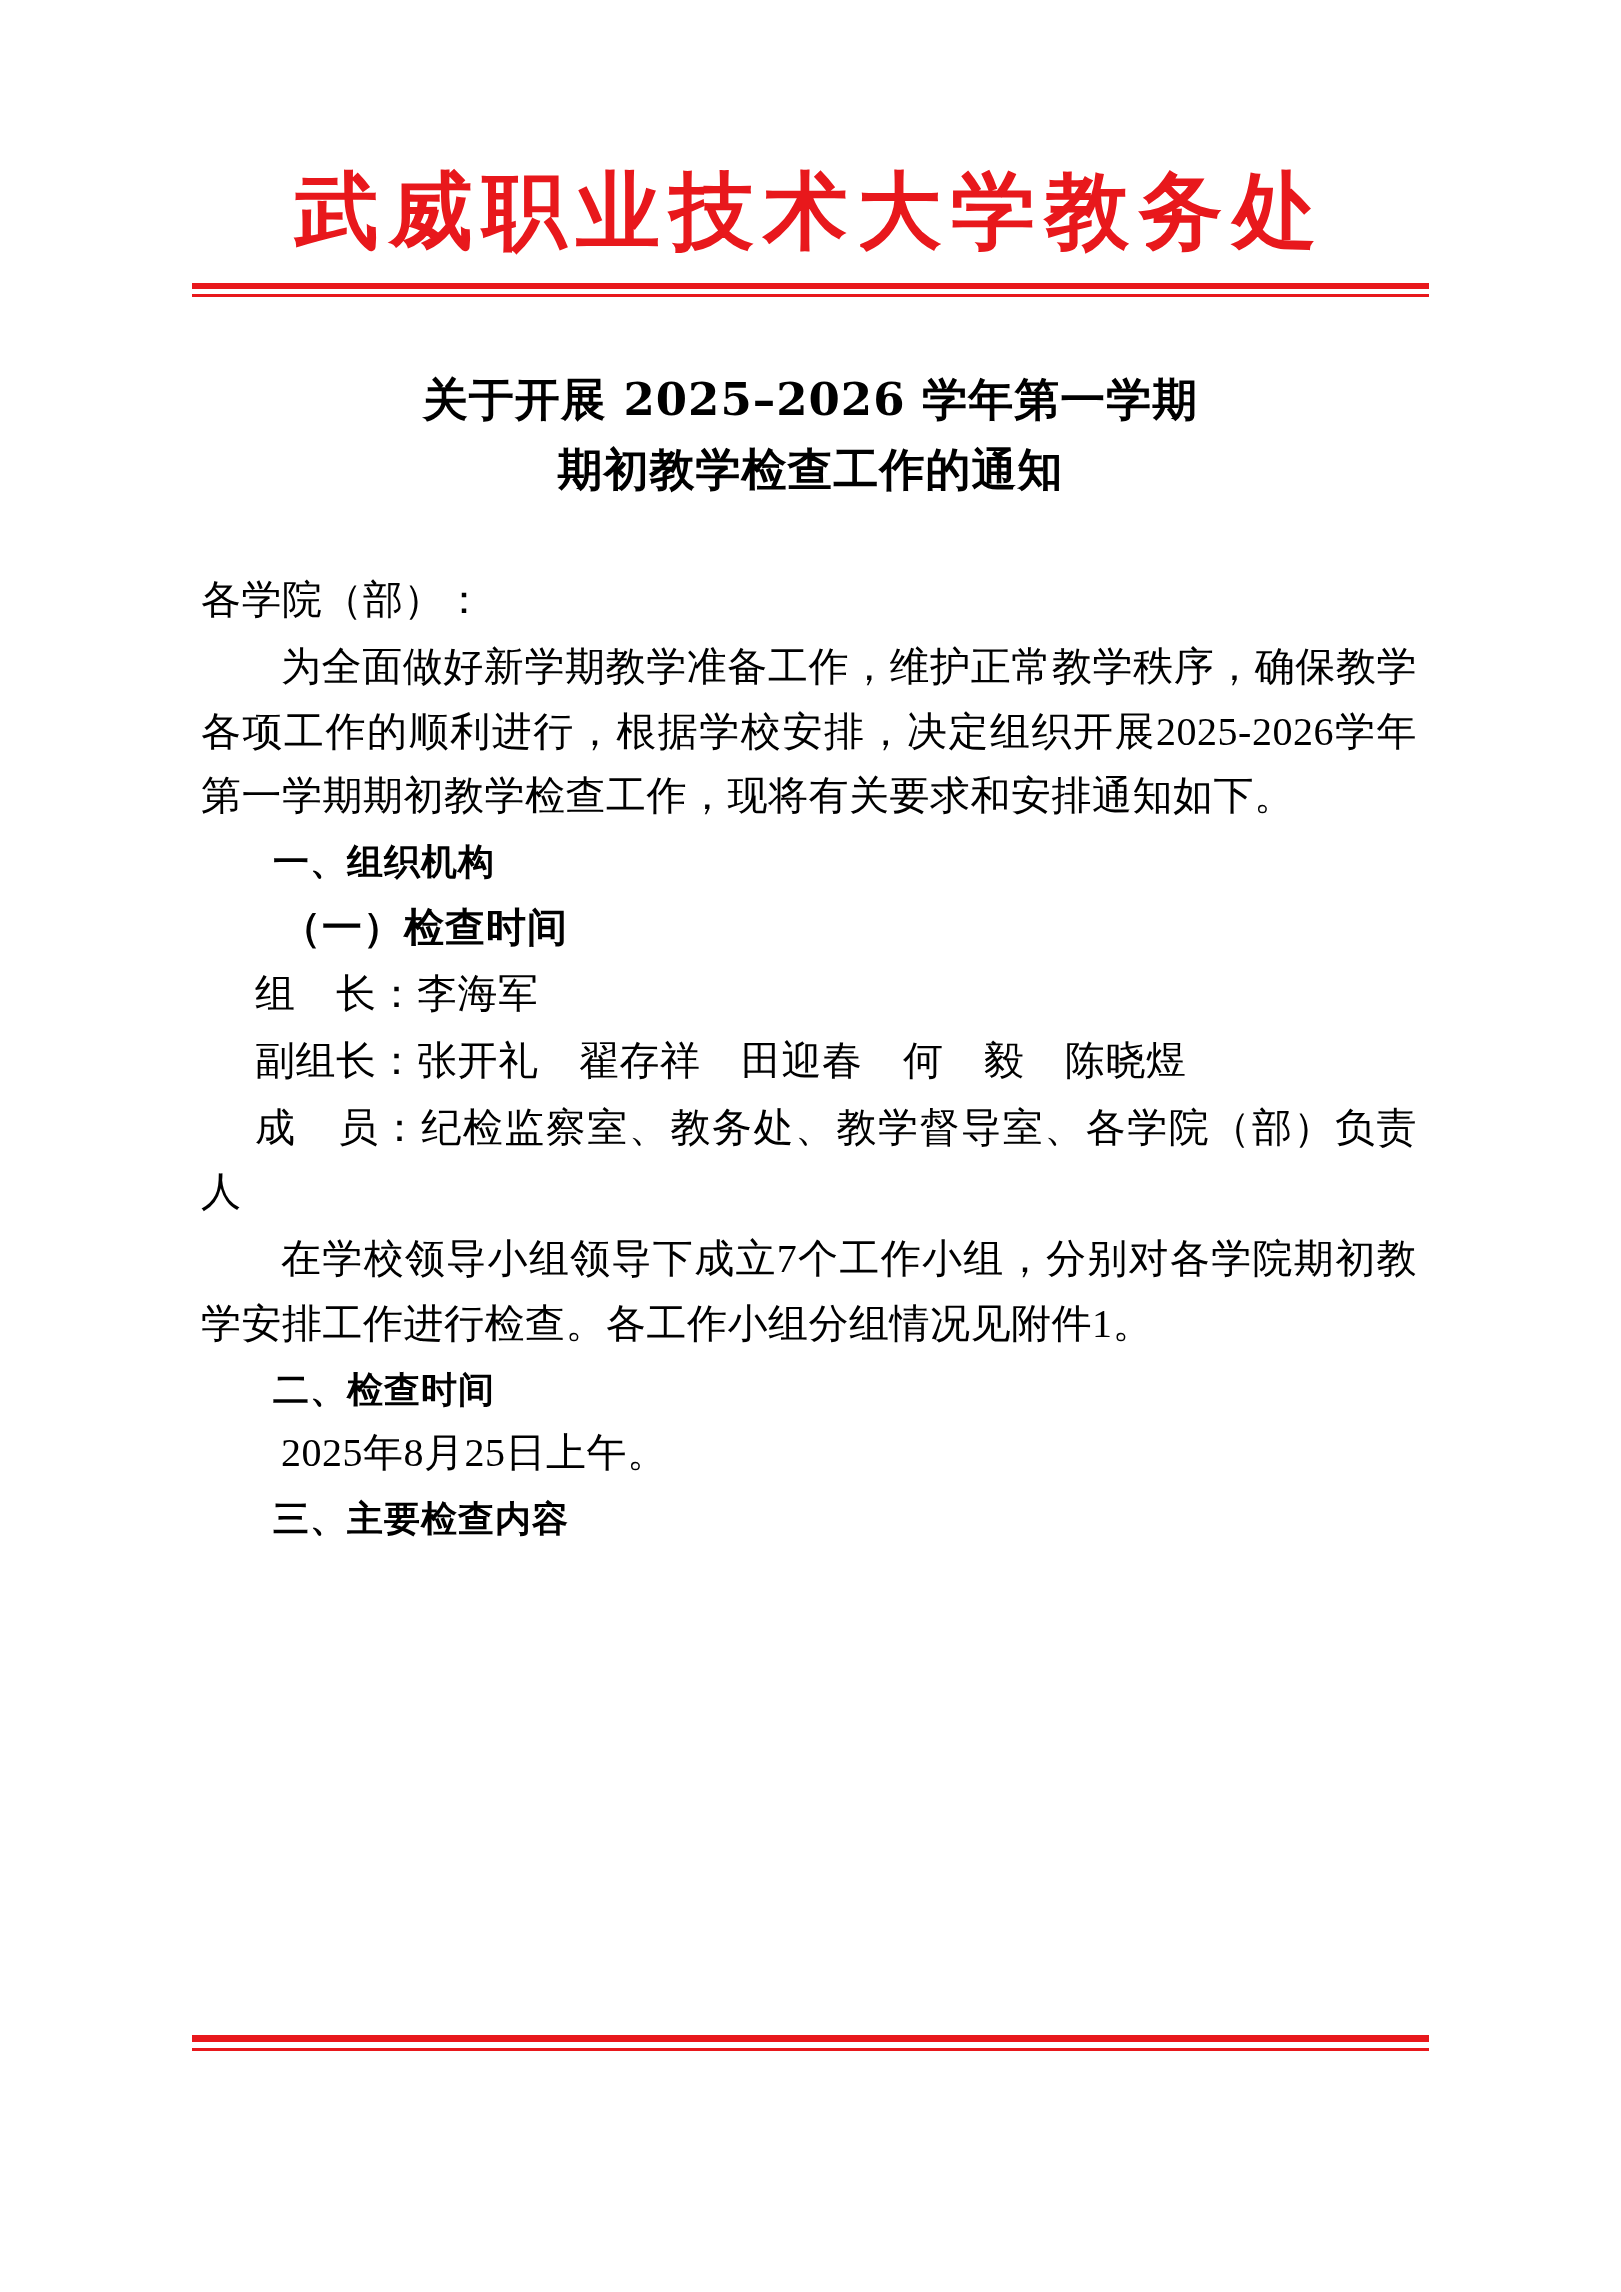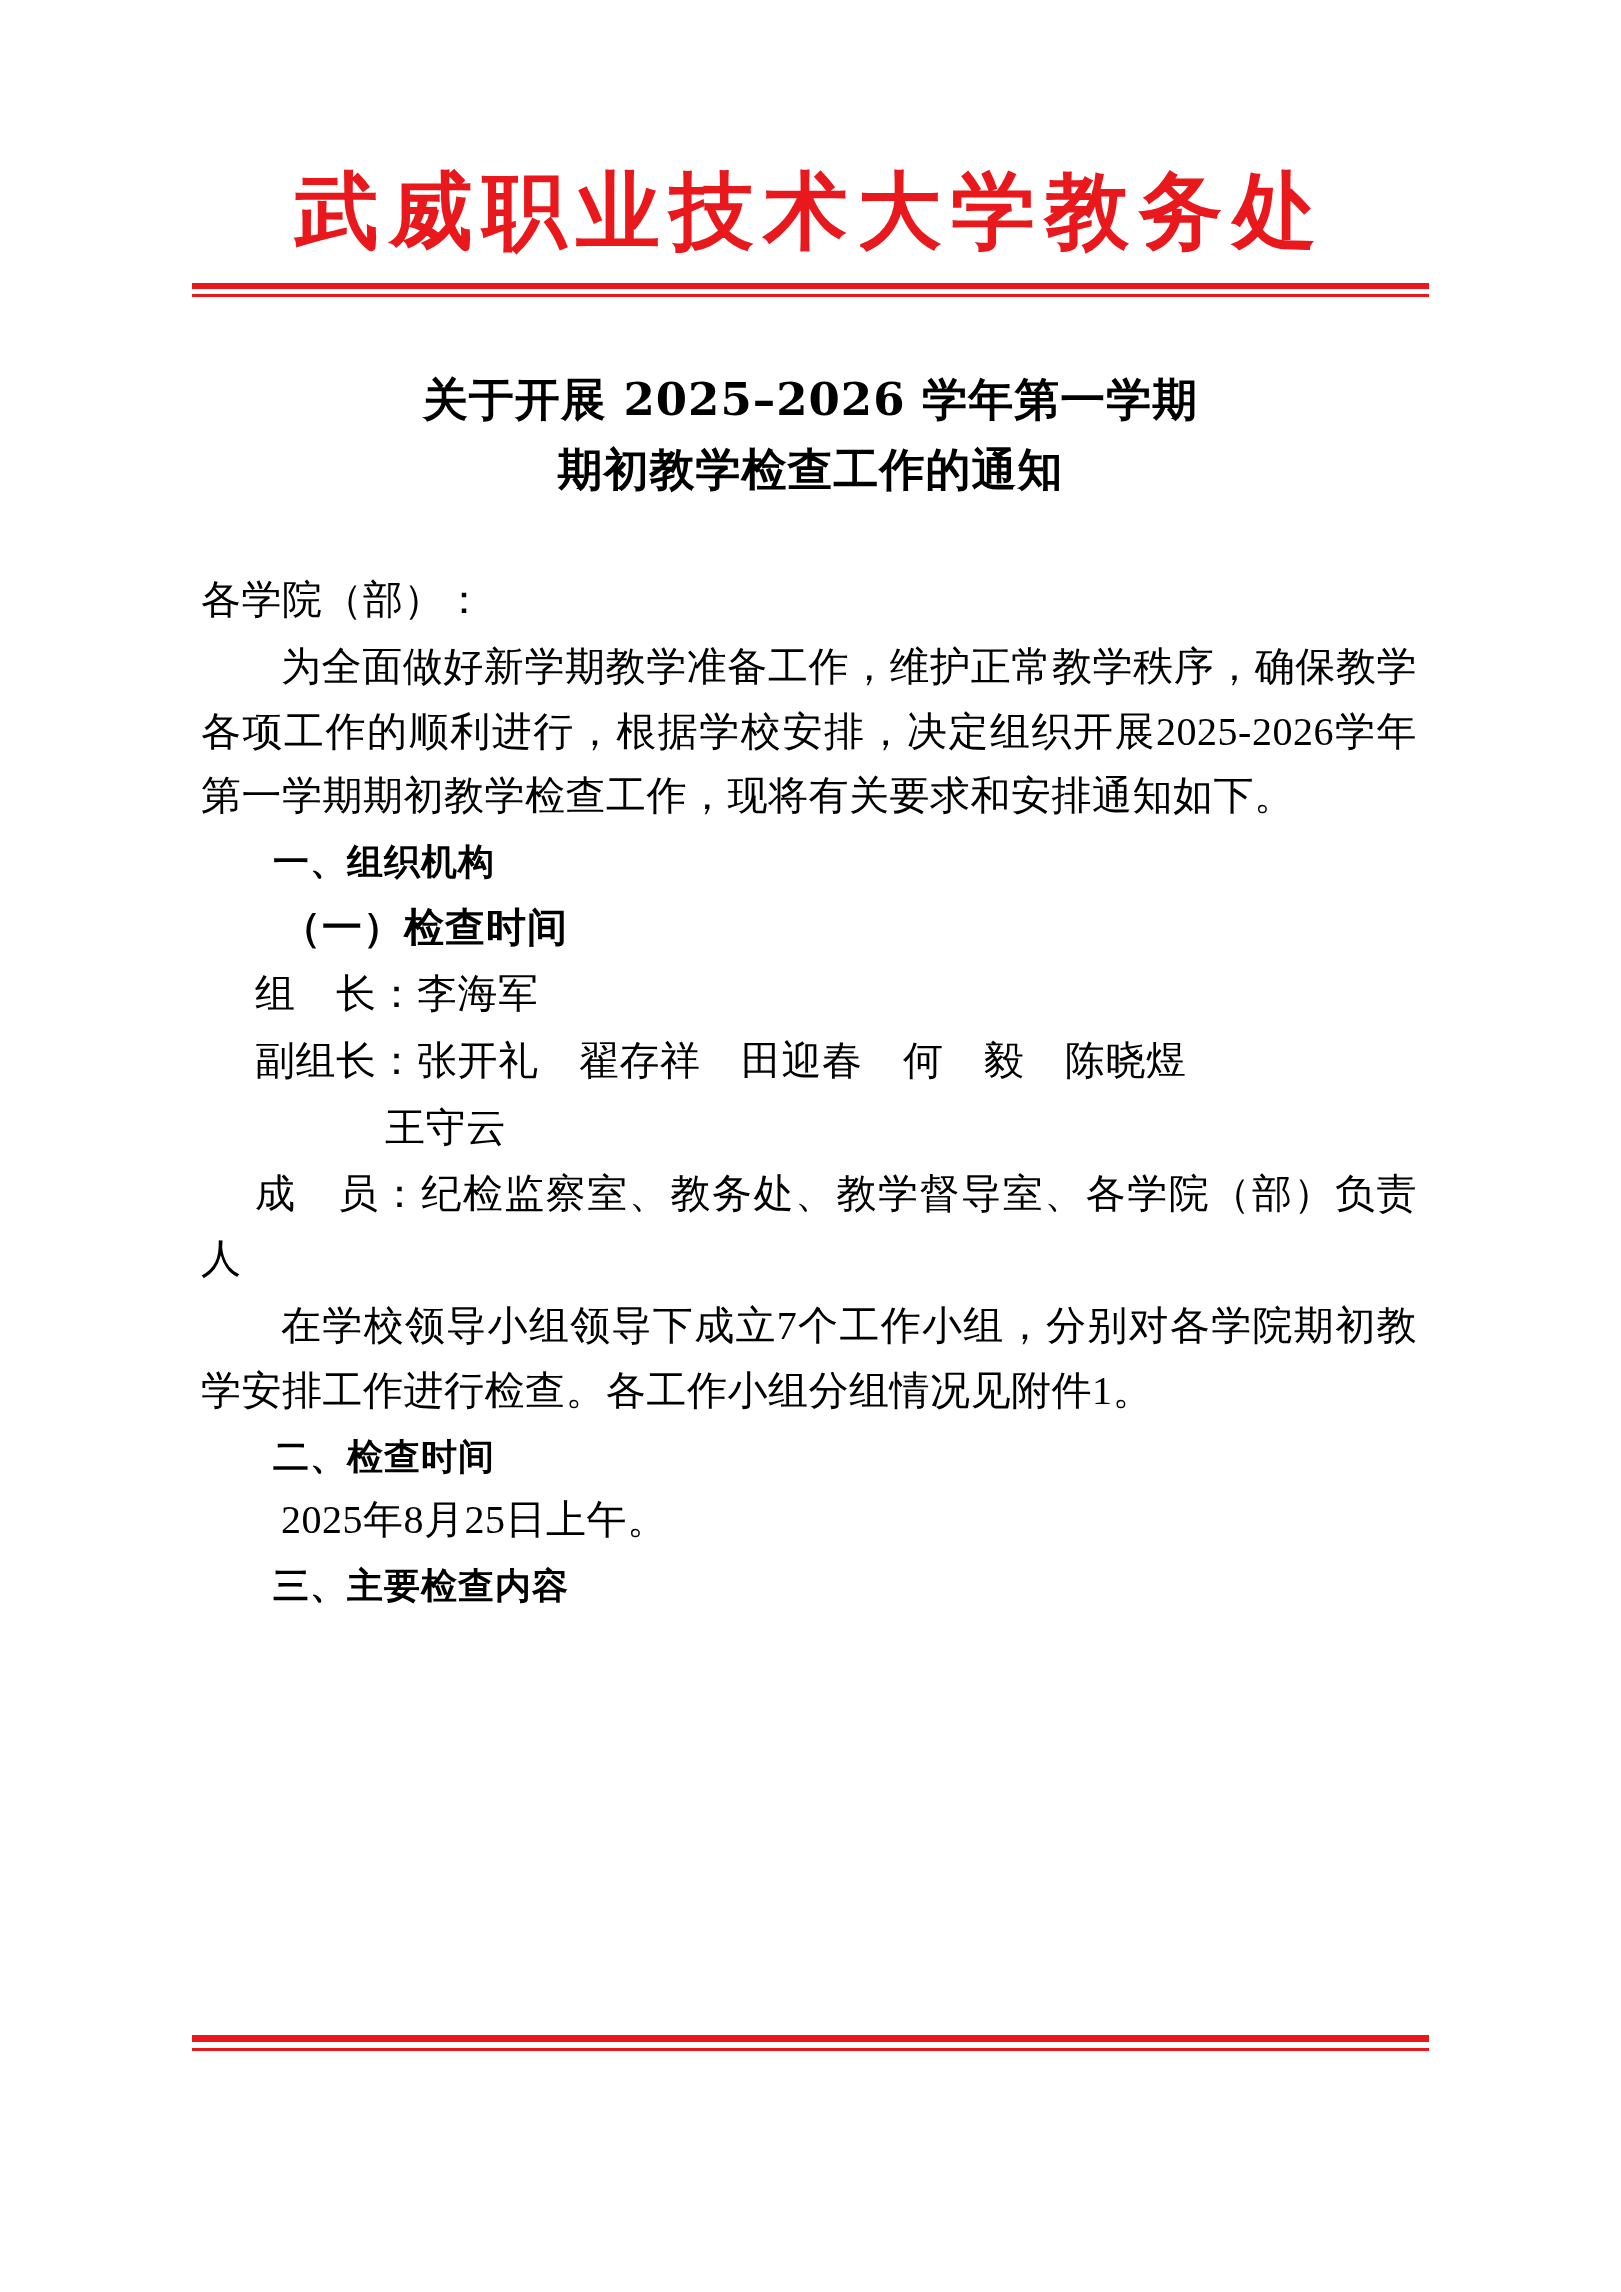--- a/index.html
+++ b/index.html
@@ -156,21 +156,20 @@
     <p class="p indent">为全面做好新学期教学准备工作，维护正常教学秩序，确保教学各项工作的顺利进行，根据学校安排，决定组织开展2025-2026学年第一学期期初教学检查工作，现将有关要求和安排通知如下。</p>
 
     <p class="heading">一、组织机构</p>
 
     <p class="subheading">（一）检查时间</p>
 
     <p class="roster-line"><span>组　长：</span><span>李海军</span></p>
 
     <p class="roster-line"><span>副组长：</span><span>张开礼　翟存祥　田迎春　何　毅　陈晓煜</span></p>
 
-    <p class="roster-cont">王守云</p>
 
     <p class="p" style="text-indent:1.35em;"><span>成　员：</span><span>纪检监察室、教务处、教学督导室、各学院（部）负责人</span></p>
 
 
     <p class="p indent">在学校领导小组领导下成立7个工作小组，分别对各学院期初教学安排工作进行检查。各工作小组分组情况见附件1。</p>
 
     <p class="heading">二、检查时间</p>
 
     <p class="plain-line">2025年8月25日上午。</p>
 

